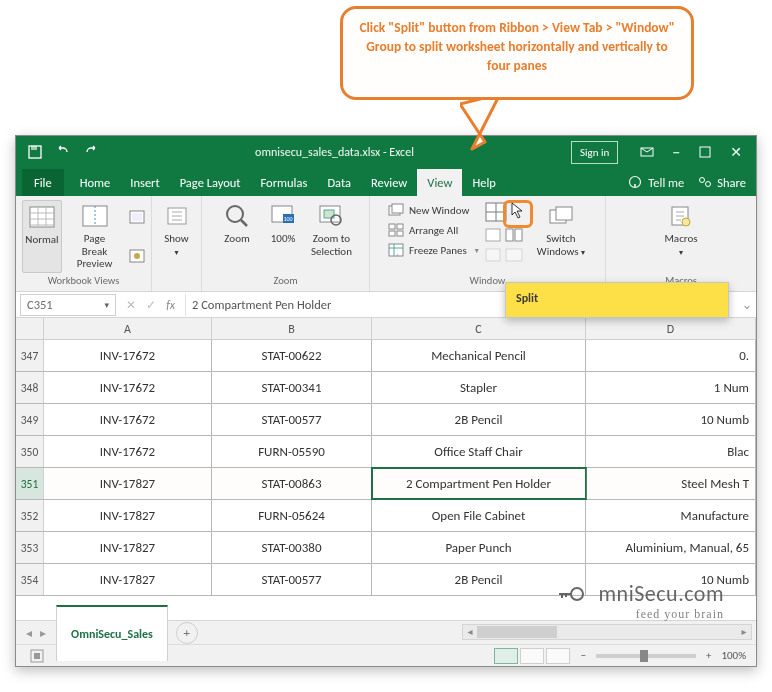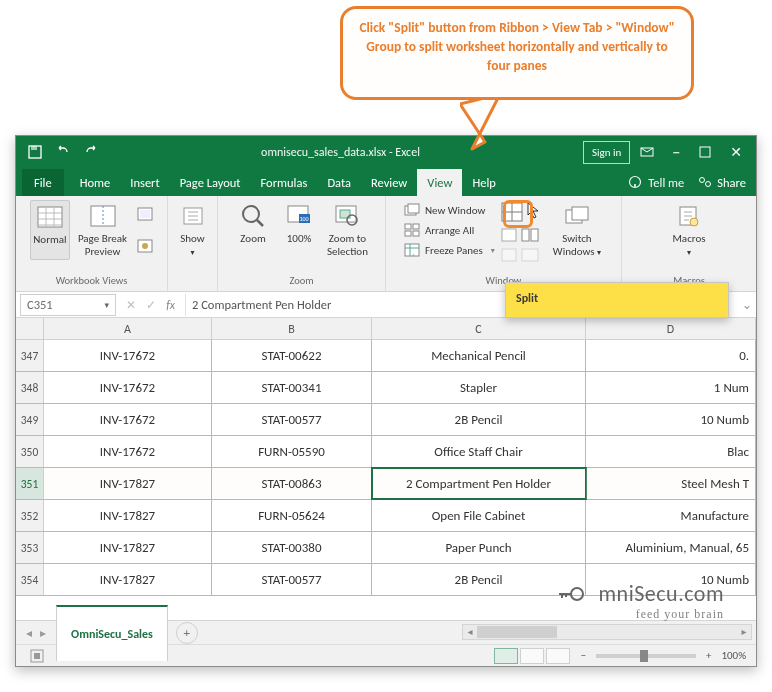--- a/index.html
+++ b/index.html
@@ -11,21 +11,21 @@
   .callout-tail svg { position: absolute; top: 0; left: -40px; }
 
   
   .win { position: absolute; top: 135px; left: 15px; width: 742px; height: 532px; border: 1px solid #8b8b8b; background: #fff; box-shadow: 0 4px 12px rgba(0,0,0,.25); }
 
   
   .titlebar { height: 32px; background: #0F7941; color: #fff; display: flex; align-items: center; font-size: 12px; }
   .tb-left { display: flex; align-items: center; gap: 14px; padding-left: 12px; }
   .tb-icon { width:14px; height:14px; display:inline-flex; align-items:center; justify-content:center; }
   .tb-center { flex: 1; text-align: center; opacity: .95; }
-  .signin-btn { border:1px solid #b6dcc5; padding:4px 8px; font-size:11px; color:#fff; margin-right:10px;text-align:right; }
+  .signin-btn { border:1px solid #b6dcc5; padding:4px 8px; font-size:11px; color:#fff; margin-right:22px;text-align:right; }
   .tb-right { display:flex; align-items:center; gap:18px; padding-right:14px; }
 
   
   .tabstrip { height: 28px; background: #0F7941; color: #fff; display: flex; align-items: center; font-size: 12.5px; padding: 0 10px 0 6px; }
   .file-tab { background: #0a6535; padding: 6px 12px; margin-right: 6px; }
   .rtab { padding: 6px 10px; cursor: default; }
   .rtab.active { background: #F1F1F1; color: #217346; }
   .tabstrip .spacer { flex:1; }
   .tellme { display:flex; align-items:center; gap:6px; opacity:.95; }
   .share { display:flex; align-items:center; gap:5px; margin-left:14px; }
@@ -170,21 +170,21 @@
     <div class="share">
       <svg width="14" height="14">
           <circle cx="4" cy="5" r="2.5" fill="none" stroke="#fff"></circle>
           <circle cx="10" cy="9" r="2.5" fill="none" stroke="#fff"></circle>
         </svg>
       <span>Share</span>
     </div>
   </div>
 
   <div class="ribbon">
-    <div class="rgroup" style="width:152px">
+    <div class="rgroup" style="width:136px">
       <div class="rbtns">
         <div class="rbtn" style="background:#e4e4e4;border:1px solid #c9c9c9;border-radius:2px;">
           <span class="ic">
               <svg width="28" height="24">
                 <rect x="2" y="2" width="24" height="20" fill="#fff" stroke="#888"></rect>
                 <path d="M2 8h24M10 2v20M18 2v20M2 14h24M2 20h24" stroke="#bbb"></path>
               </svg>
             </span>
           <span>Normal</span>
         </div>

